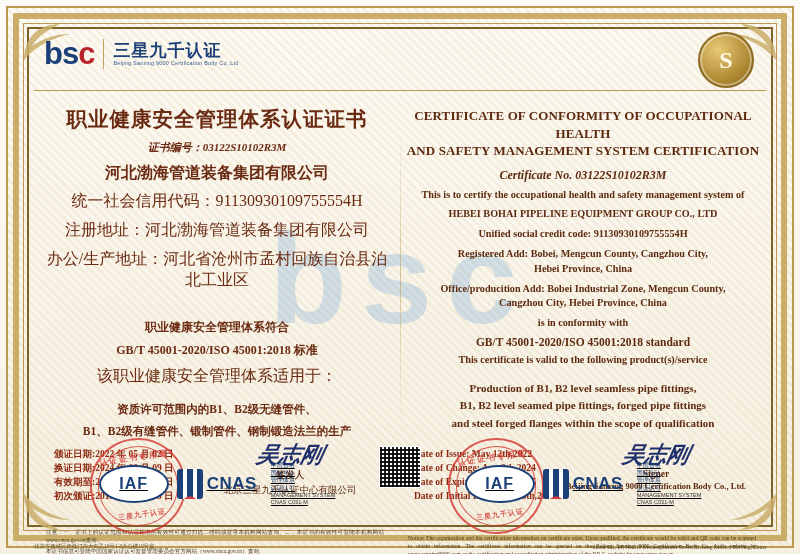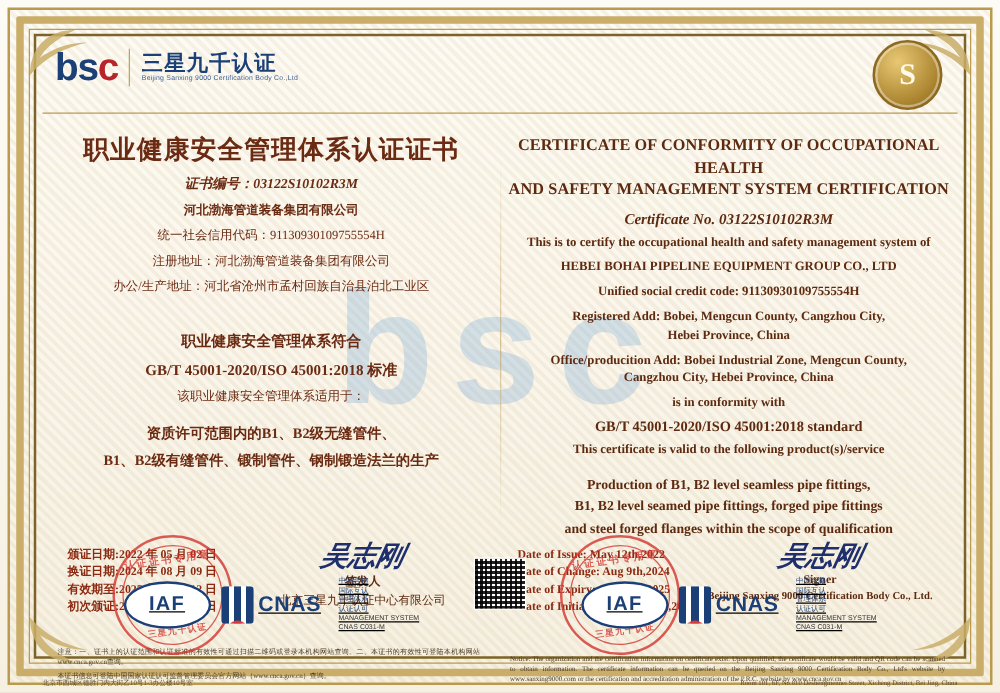--- a/index.html
+++ b/index.html
@@ -108,21 +108,21 @@
   
   .cols{display:flex;margin-top:10px;}
   .col-cn{width:50%;padding:0 8px;box-sizing:border-box;text-align:center;}
   .col-en{width:50%;padding:0 6px;box-sizing:border-box;text-align:center;}
 
   .cn-title{
     font-size:20.5px;font-weight:bold;color:#6b2a12;
     letter-spacing:1px;margin-top:4px;
   }
   .cn-line{
-    font-size:10px;color:#6b2a12;margin-top:7px;line-height:1.35;
+    font-size:16px;color:#6b2a12;margin-top:7px;line-height:1.35;
   }
   .cn-line.b{font-weight:bold;}
   .cn-italic{font-style:italic;font-weight:bold;font-size:11px;}
   .cn-spaced{margin-top:28px;}
   .cn-bold-lg{font-size:12px;font-weight:bold;color:#6b2a12;}
   .cn-scope{font-size:11.5px;font-weight:bold;color:#6b2a12;line-height:1.9;}
 
   .en-title{
     font-size:13px;font-weight:bold;color:#5d2a10;line-height:1.35;
     margin-top:6px;letter-spacing:.1px;

